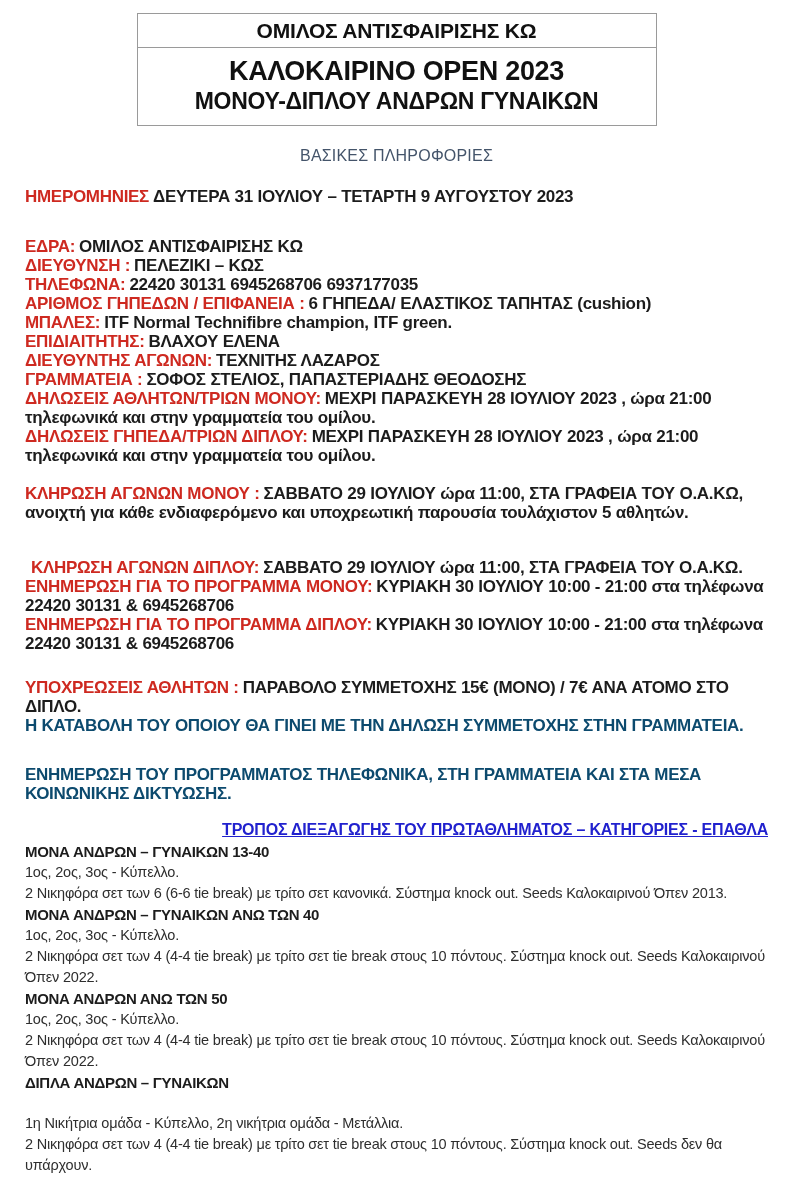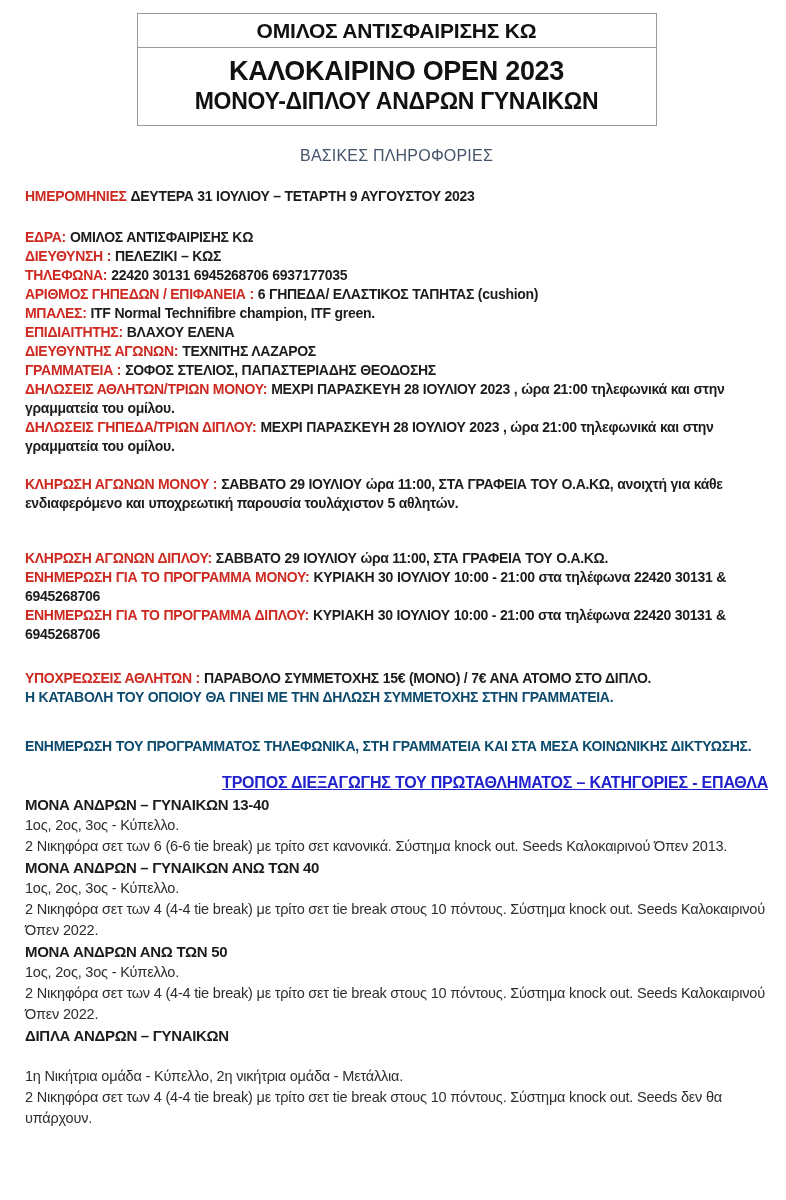--- a/index.html
+++ b/index.html
@@ -29,28 +29,28 @@
     margin-top:21px;text-align:center;
     font-size:16px;color:#44546A;letter-spacing:0.2px;
   }
   .rules-heading{
     margin-top:16px;text-align:right;
     font-size:16px;font-weight:bold;color:#2121CE;
     text-decoration:underline;letter-spacing:-0.2px;line-height:22px;
   }
 
   
-  .row{margin:0;font-size:14px;font-weight:bold;line-height:19px;letter-spacing:-0.3px;word-spacing:0.2px;}
+  .row{margin:0;font-size:17px;font-weight:bold;line-height:19px;letter-spacing:-0.3px;word-spacing:0.2px;}
   .row .lbl{color:#CE2920;margin-right:4px;}
   .row .val{color:#1c1c1c;}
   .plain{color:#0c4a6e;}
   .mt-dates{margin-top:22px;}
-  .mt-venue{margin-top:22px;}
+  .mt-venue{margin-top:31px;}
   .mt-draw1{margin-top:19px;}
-  .mt-draw2{margin-top:36px;}
+  .mt-draw2{margin-top:36px;margin-left:6px;}
   .mt-oblig{margin-top:25px;}
   .mt-note{margin-top:30px;}
 
   
   .cat{}
   .cat:first-of-type{margin-top:2px;}
   .cat-title{margin:0;font-size:15px;font-weight:bold;color:#1c1c1c;line-height:21px;letter-spacing:-0.3px;}
   .cat-line{margin:0;font-size:14.5px;font-weight:normal;color:#2e2e2e;line-height:21px;letter-spacing:-0.2px;}
   .cat-gap-first{margin-top:20px;}
 </style>

